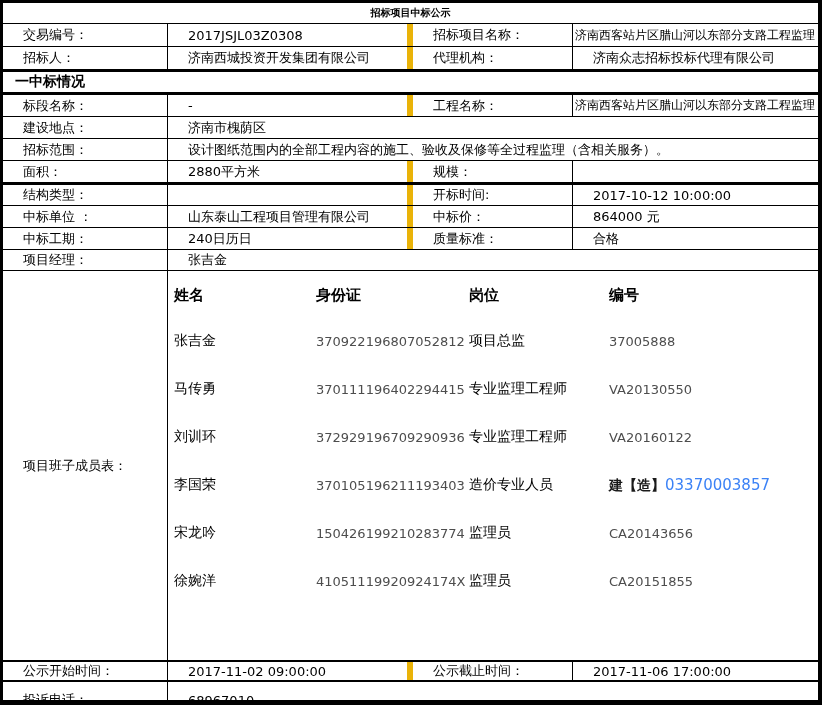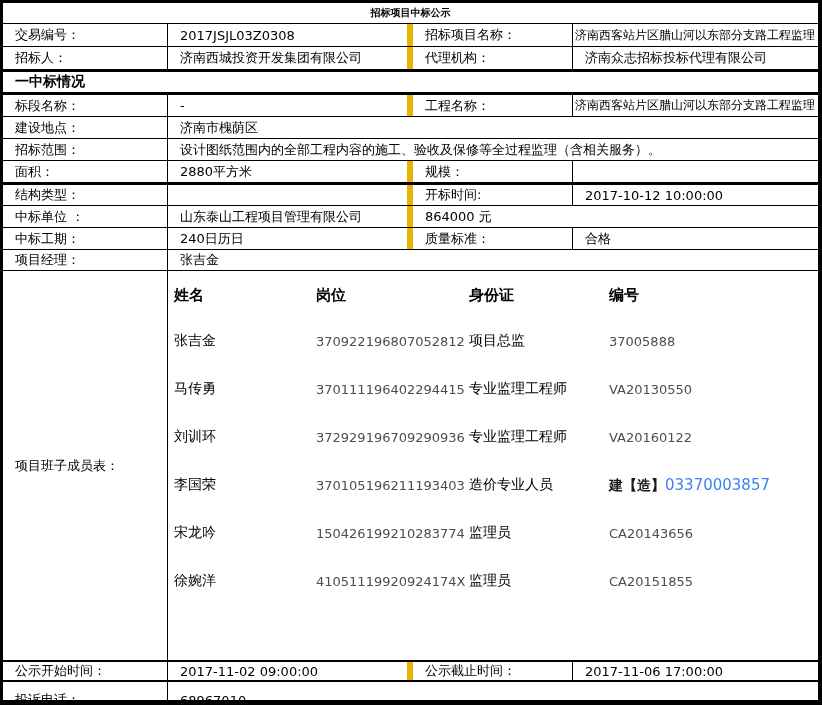--- a/index.html
+++ b/index.html
@@ -13,21 +13,21 @@
     font-family:"DejaVu Sans","Liberation Sans",sans-serif;
     font-size:13px; color:#000;
     overflow:hidden;
   }
   .row { display:flex; box-sizing:border-box; border-bottom:1px solid #000; }
   .row.bb3 { border-bottom-width:3px; }
   .row.bb2 { border-bottom-width:2px; }
   .row.bb0 { border-bottom:none; }
   .cell {
     box-sizing:border-box; display:flex; align-items:center;
-    padding:0 12px; white-space:nowrap; overflow:hidden;
+    padding:0 20px; white-space:nowrap; overflow:hidden;
   }
   .c1 { width:165px; border-right:1px solid #000; }
   .c2 { width:245px; border-right:6px solid #eab308; }
   .c3 { width:160px; border-right:1px solid #000; }
   .crest { flex:1; }
   .h21 { height:21px; } .h22 { height:22px; } .h23 { height:23px; }
   .h24 { height:24px; } .h25 { height:25px; } .h20 { height:20px; } .h18 { height:36px;text-align:right; }
   .title-row { height:21px; justify-content:center; align-items:center; display:flex;
                font-weight:bold; font-size:10px; }
   .section-row { height:23px; display:flex; align-items:center; font-weight:bold;
@@ -104,42 +104,43 @@
   <div class="row h21">
     <div class="cell c1">结构类型：</div>
     <div class="cell c2"></div>
     <div class="cell c3">开标时间:</div>
     <div class="cell crest">2017-10-12 10:00:00</div>
   </div>
 
   <div class="row h22">
     <div class="cell c1">中标单位 ：</div>
     <div class="cell c2">山东泰山工程项目管理有限公司</div>
+    <div class="cell c3">中标价：</div>
     <div class="cell crest">864000 元</div>
   </div>
 
   <div class="row h22">
     <div class="cell c1">中标工期：</div>
     <div class="cell c2">240日历日</div>
     <div class="cell c3">质量标准：</div>
     <div class="cell crest">合格</div>
   </div>
 
   <div class="row h21">
     <div class="cell c1">项目经理：</div>
     <div class="cell crest">张吉金</div>
   </div>
 
   <div class="row big bb2">
     <div class="cell c1 vtop-label">项目班子成员表：</div>
     <div class="crest">
       <div class="members">
         <div class="hdr">姓名</div>
+        <div class="hdr">身份证</div>
         <div class="hdr">岗位</div>
-        <div class="hdr">身份证</div>
         <div class="hdr">编号</div>
 
         <div>张吉金</div>
         <div class="num">370922196807052812</div>
         <div>项目总监</div>
         <div class="num">37005888</div>
 
         <div>马传勇</div>
         <div class="num">370111196402294415</div>
         <div>专业监理工程师</div>

